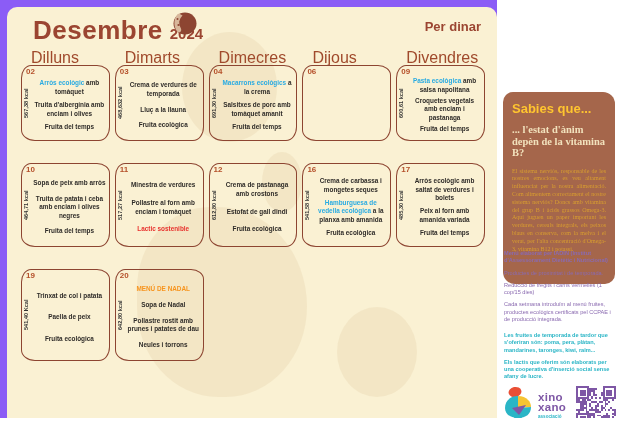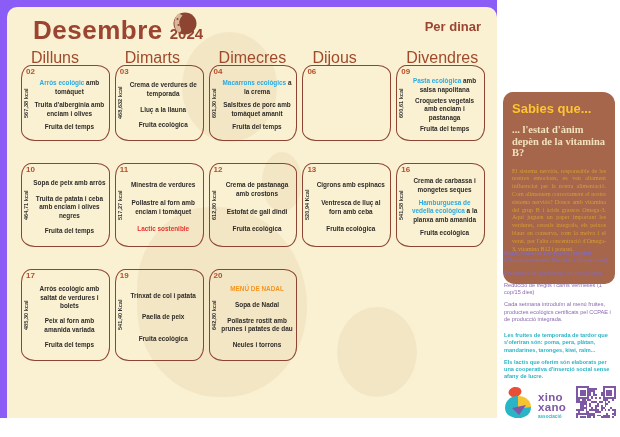--- a/index.html
+++ b/index.html
@@ -153,29 +153,20 @@
             <div class="dish"><span class="seg-plain">Pollastre al forn amb enciam i tomàquet</span></div>
             <div class="dish"><span class="seg-red">Lactic sostenible</span></div>
           </div>
         </div>
         <div class="cell">
           <span class="daynum">12</span>
           <span class="kcal">612,80 kcal</span>
           <div class="dishes">
             <div class="dish"><span class="seg-plain">Crema de pastanaga amb crostons</span></div>
             <div class="dish"><span class="seg-plain">Estofat de gall dindi</span></div>
-            <div class="dish"><span class="seg-plain">Fruita ecològica</span></div>
-          </div>
-        </div>
-        <div class="cell">
-          <span class="daynum">13</span>
-          <span class="kcal">520,94 Kcal</span>
-          <div class="dishes">
-            <div class="dish"><span class="seg-plain">Cigrons amb espinacs</span></div>
-            <div class="dish"><span class="seg-plain">Ventresca de lluç al forn amb ceba</span></div>
             <div class="dish"><span class="seg-plain">Fruita ecològica</span></div>
           </div>
         </div>
         <div class="cell">
           <span class="daynum">16</span>
           <span class="kcal">541,58 kcal</span>
           <div class="dishes">
             <div class="dish"><span class="seg-plain">Crema de carbassa i mongetes seques</span></div>
             <div class="dish"><span class="seg-eco">Hamburguesa de vedella ecològica</span><span class="seg-plain"> a la planxa amb amanida</span></div>
             <div class="dish"><span class="seg-plain">Fruita ecològica</span></div>

